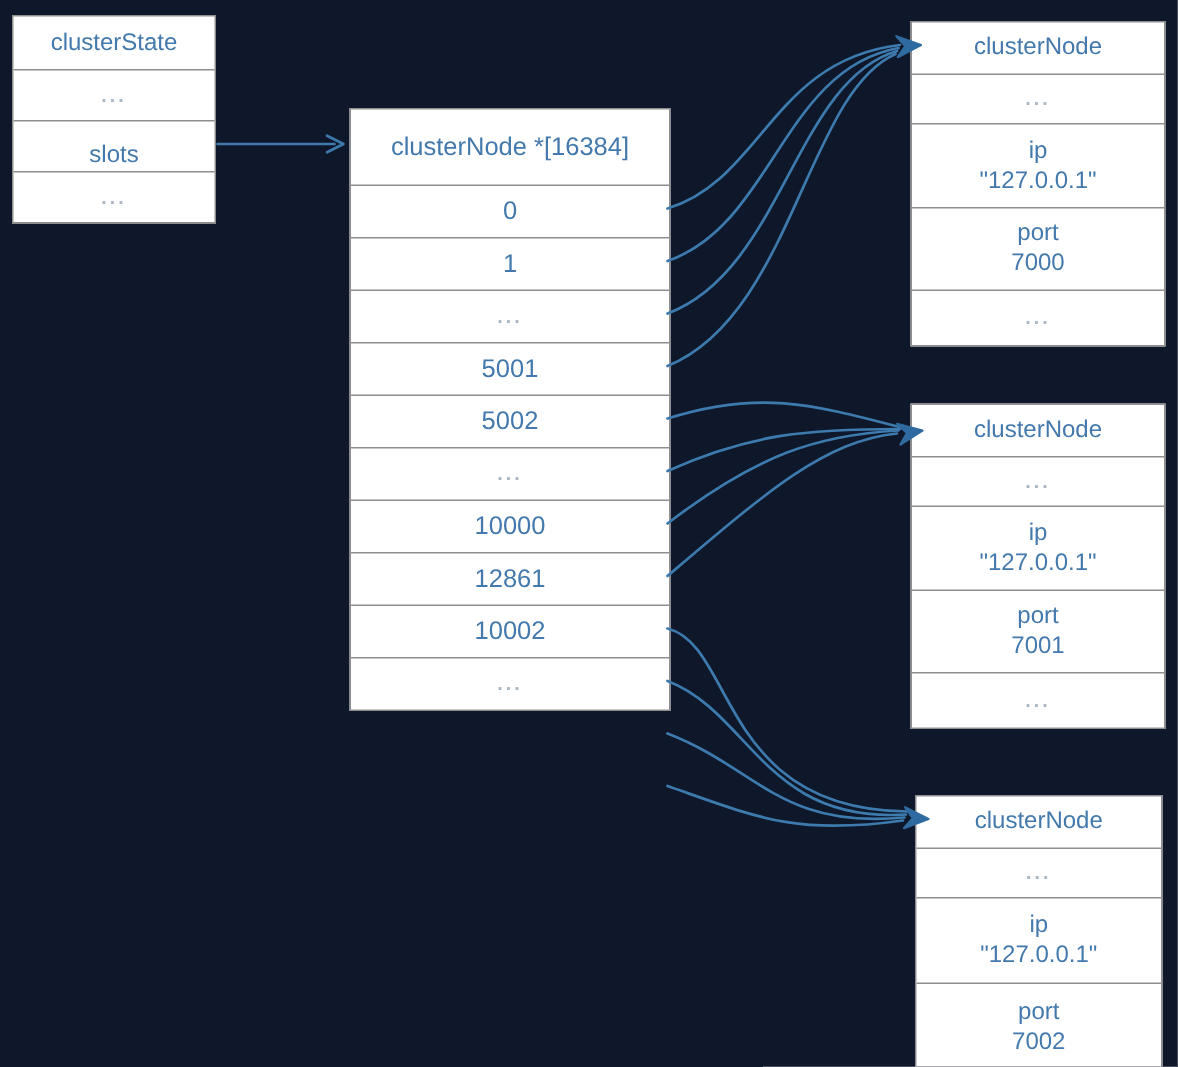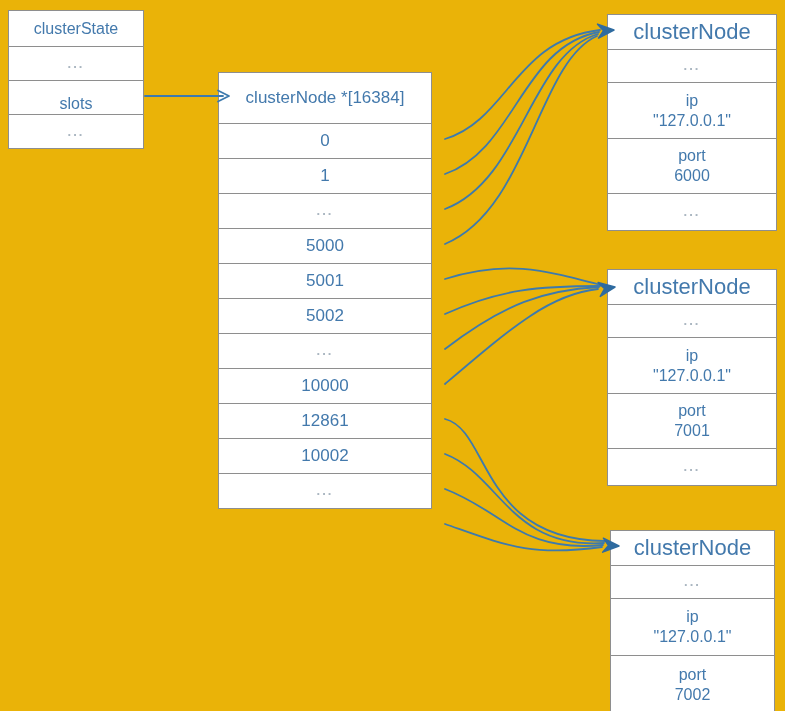--- a/index.html
+++ b/index.html
@@ -4,40 +4,40 @@
 <style>
   html, body { margin: 0; padding: 0; }
   body {
     width: 785px; height: 711px;
     font-family: "Liberation Sans", sans-serif;
     background: #ffffff;
   }
   .canvas {
     position: relative;
     width: 785px; height: 711px;
-    background: #eab308;
+    background: #0f172a;
     overflow: hidden;
   }
   .edge-layer {
     position: absolute; left: 0; top: 0;
     width: 785px; height: 711px;
     pointer-events: none;
     z-index: 5;
   }
   .node-table {
     position: absolute;
     background: #ffffff;
     border: 1.5px solid #8e8e8e;
     box-sizing: border-box;
     z-index: 2;
   }
   .tbl-header {
     display: flex; align-items: center; justify-content: center;
     box-sizing: border-box;
-    font-size: 22px;
+    font-size: 16px;
     color: #4379ac;
   }
   .tbl-row {
     border-top: 1.5px solid #8e8e8e;
     display: flex; flex-direction: column;
     align-items: center; justify-content: center;
     box-sizing: border-box;
     font-size: 16px;
     line-height: 1.22;
     color: #4379ac;
@@ -86,33 +86,30 @@
       <div class="tbl-row muted" data-name="cluster-state-row-0" style="height: 34px;">
         <div class="row-line" data-name="cluster-state-row-0-text">...</div>
       </div>
       <div class="tbl-row" data-name="cluster-state-row-1" style="height: 34px; justify-content: flex-end;">
         <div class="row-line" data-name="cluster-state-row-1-text">slots</div>
       </div>
       <div class="tbl-row muted" data-name="cluster-state-row-2" style="height: 34px;">
         <div class="row-line" data-name="cluster-state-row-2-text">...</div>
       </div>
     </div>
-    <div class="node-table" data-name="slots-array-table" style="left: 218px; top: 72px; width: 214px;">
+    <div class="node-table" data-name="slots-array-table" style="left: 233px; top: 72px; width: 214px;">
       <div class="tbl-header" data-name="slots-array-title" style="height: 50px;">clusterNode *[16384]</div>
       <div class="tbl-row" data-name="slots-array-row-0" style="height: 35px;">
         <div class="row-line" data-name="slots-array-row-0-text">0</div>
       </div>
       <div class="tbl-row" data-name="slots-array-row-1" style="height: 35px;">
         <div class="row-line" data-name="slots-array-row-1-text">1</div>
       </div>
       <div class="tbl-row muted" data-name="slots-array-row-2" style="height: 35px;">
         <div class="row-line" data-name="slots-array-row-2-text">...</div>
-      </div>
-      <div class="tbl-row" data-name="slots-array-row-3" style="height: 35px;">
-        <div class="row-line" data-name="slots-array-row-3-text">5000</div>
       </div>
       <div class="tbl-row" data-name="slots-array-row-4" style="height: 35px;">
         <div class="row-line" data-name="slots-array-row-4-text">5001</div>
       </div>
       <div class="tbl-row" data-name="slots-array-row-5" style="height: 35px; text-align: right;">
         <div class="row-line" data-name="slots-array-row-5-text">5002</div>
       </div>
       <div class="tbl-row muted" data-name="slots-array-row-6" style="height: 35px;">
         <div class="row-line" data-name="slots-array-row-6-text">...</div>
       </div>
@@ -133,21 +130,21 @@
       <div class="tbl-header" data-name="node-7000-title" style="height: 34px;">clusterNode</div>
       <div class="tbl-row muted" data-name="node-7000-row-0" style="height: 33px;">
         <div class="row-line" data-name="node-7000-row-0-text">...</div>
       </div>
       <div class="tbl-row" data-name="node-7000-row-1" style="height: 56px;">
         <div class="row-line" data-name="node-7000-row-1-text">ip</div>
         <div class="row-line" data-name="node-7000-row-1-text">"127.0.0.1"</div>
       </div>
       <div class="tbl-row" data-name="node-7000-row-2" style="height: 55px;">
         <div class="row-line" data-name="node-7000-row-2-text">port</div>
-        <div class="row-line" data-name="node-7000-row-2-text">6000</div>
+        <div class="row-line" data-name="node-7000-row-2-text">7000</div>
       </div>
       <div class="tbl-row muted" data-name="node-7000-row-3" style="height: 37px;">
         <div class="row-line" data-name="node-7000-row-3-text">...</div>
       </div>
     </div>
     <div class="node-table" data-name="node-7001-table" style="left: 607px; top: 269px; width: 170px;">
       <div class="tbl-header" data-name="node-7001-title" style="height: 34px;">clusterNode</div>
       <div class="tbl-row muted" data-name="node-7001-row-0" style="height: 33px;">
         <div class="row-line" data-name="node-7001-row-0-text">...</div>
       </div>

